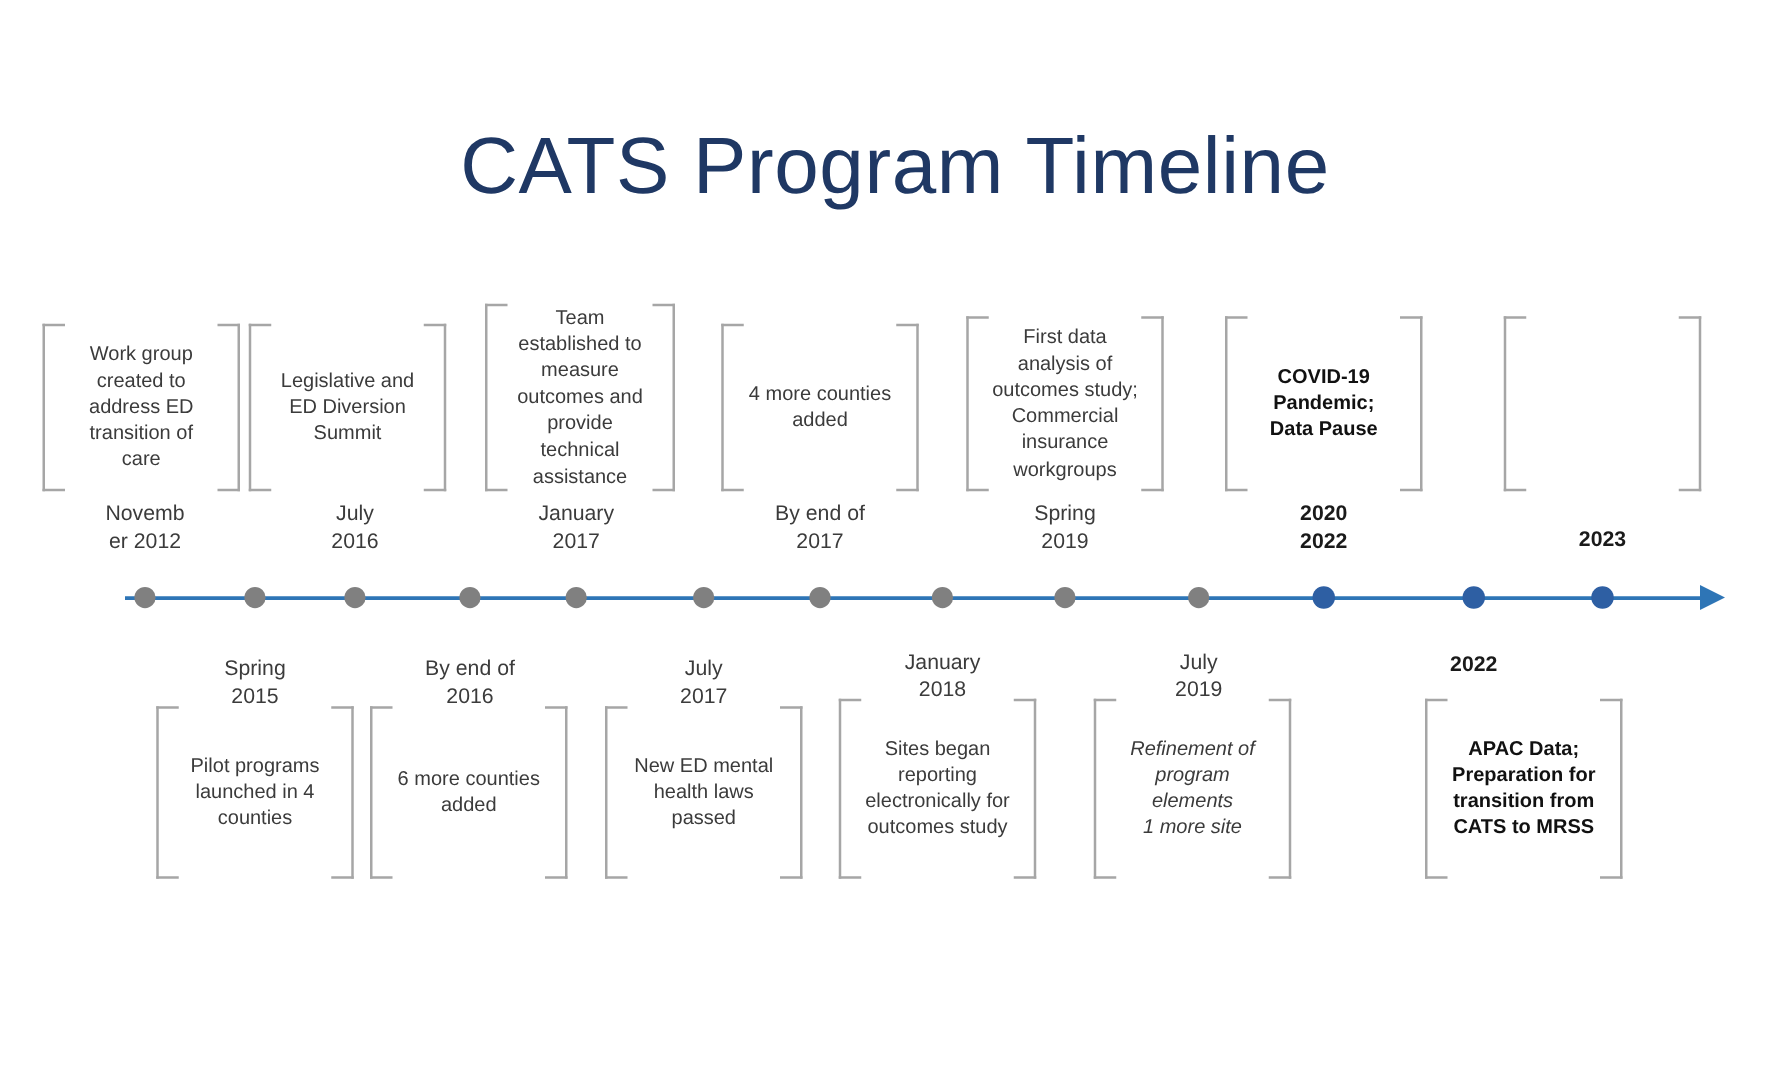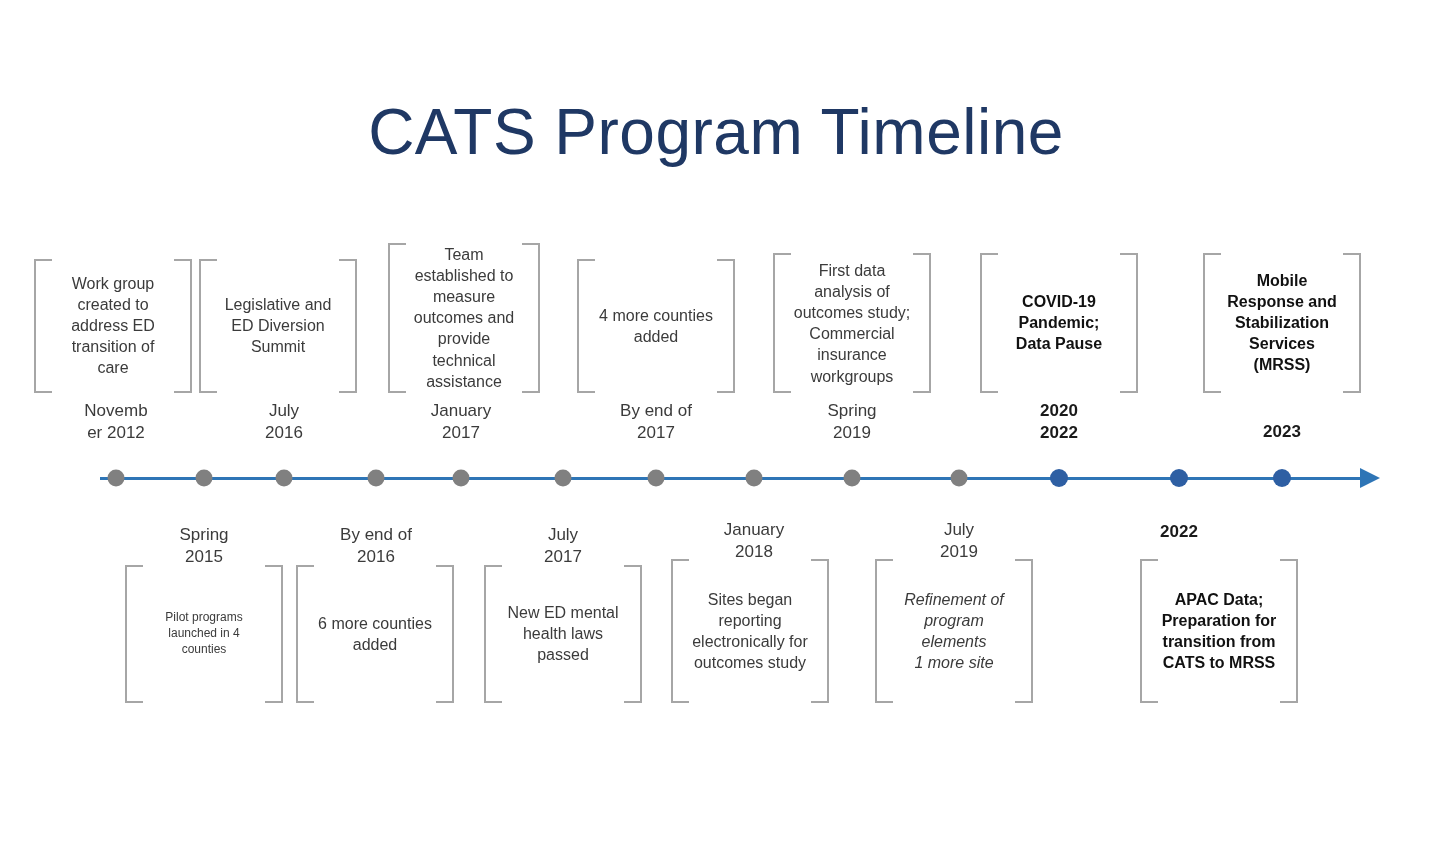--- a/index.html
+++ b/index.html
@@ -146,21 +146,21 @@
         <div class="txt" style="font-size: 16px;">Work group created to address ED transition of care</div>
       </div>
       <div class="dot" style="left: 204px; top: 478px;"></div>
       <div class="date-label" style="left: 204px; top: 524px; width: 150px;">Spring
 2015</div>
       <div class="callout" style="left: 204px; top: 565px; width: 158px; height: 138px;">
         <div class="brackets">
           <div class="brk left"></div>
           <div class="brk right"></div>
         </div>
-        <div class="txt" style="font-size: 12px;">Pilot programs launched in 4 counties</div>
+        <div class="txt" style="font-size: 16px;">Pilot programs launched in 4 counties</div>
       </div>
       <div class="dot" style="left: 284px; top: 478px;"></div>
       <div class="date-label" style="left: 284px; top: 400px; width: 150px;">July
 2016</div>
       <div class="callout" style="left: 278px; top: 259px; width: 158px; height: 134px;">
         <div class="brackets">
           <div class="brk left"></div>
           <div class="brk right"></div>
         </div>
         <div class="txt" style="font-size: 16px;">Legislative and ED Diversion Summit</div>
@@ -255,17 +255,16 @@
         </div>
         <div class="txt" style="font-size: 16px;">APAC Data; Preparation for transition from CATS to MRSS</div>
       </div>
       <div class="dot blue" style="left: 1282px; top: 478px;"></div>
       <div class="date-label bold" style="left: 1282px; top: 421px; width: 150px;">2023</div>
       <div class="callout bold" style="left: 1282px; top: 253px; width: 158px; height: 140px;">
         <div class="brackets">
           <div class="brk left"></div>
           <div class="brk right"></div>
         </div>
-        <div class="txt" style="font-size: 16px;">Mobile Response and Stabilization Services (MRSS)</div>
       </div>
     </div>
 
 </div>
 
 </body></html>

